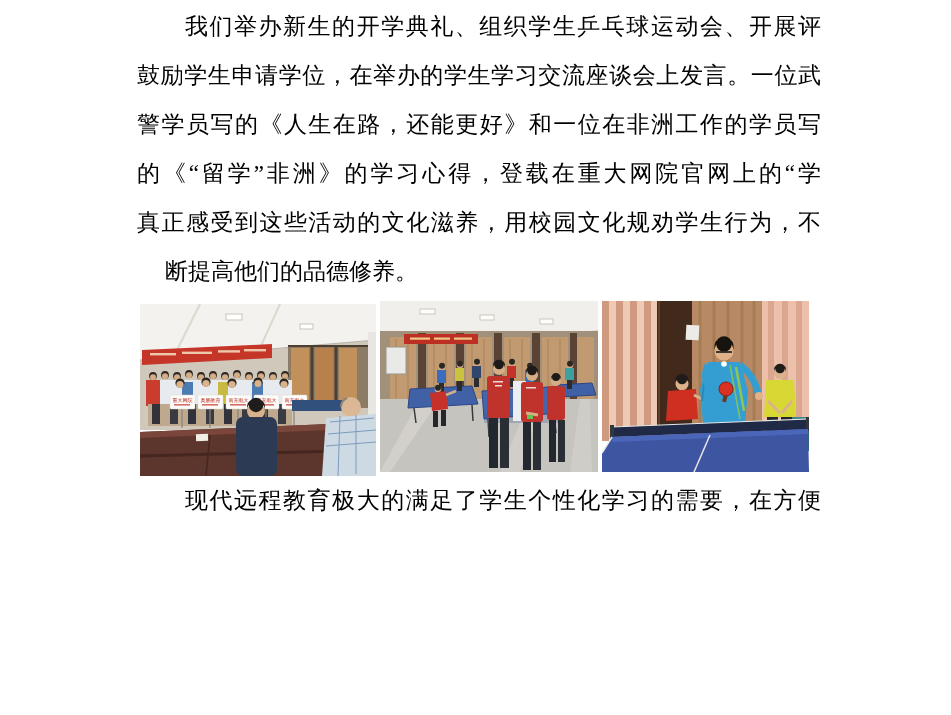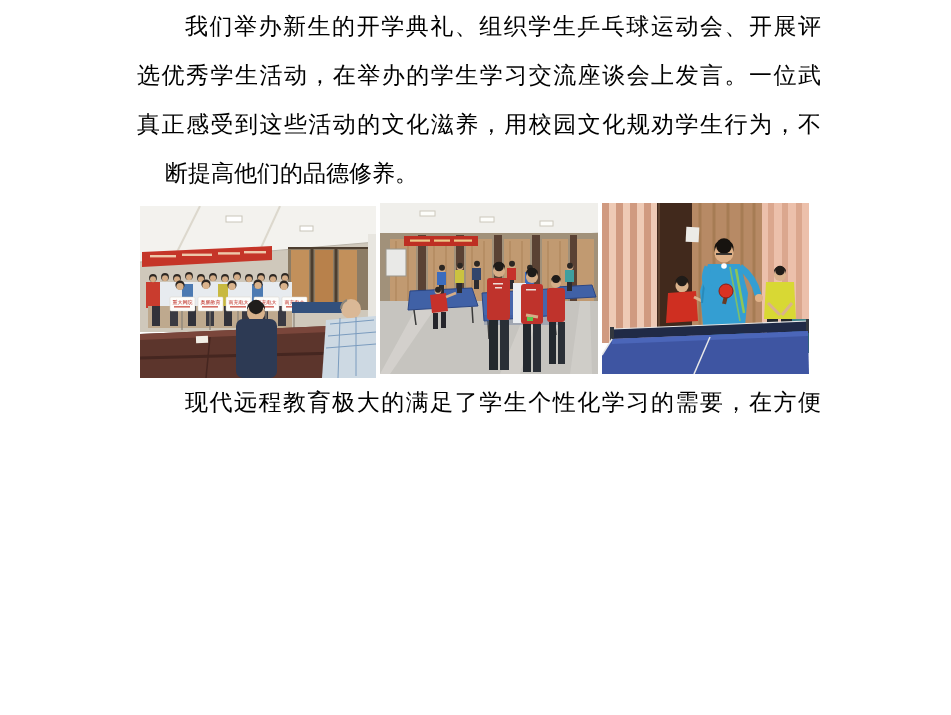--- a/index.html
+++ b/index.html
@@ -28,21 +28,23 @@
   .photo.p1{margin-top:3px;}
   svg{display:block;}
 </style>
 </head>
 <body>
 
 <div class="page">
 
   <div class="para">
     <div class="tl indent">我们举办新生的开学典礼、组织学生乒乓球运动会、开展评</div>
-    <div class="tl">选优秀学生活动，在举办的学生学习交流座谈会上发言。一位武</div>
+    <div class="tl">鼓励学生申请学位，在举办的学生学习交流座谈会上发言。一位武</div>
+    <div class="tl">警学员写的《人生在路，还能更好》和一位在非洲工作的学员写</div>
+    <div class="tl">的《“留学”非洲》的学习心得，登载在重大网院官网上的“学</div>
     <div class="tl">真正感受到这些活动的文化滋养，用校园文化规劝学生行为，不</div>
     <div class="tl short">断提高他们的品德修养。</div>
   </div>
 
   <div class="photo-row">
 
     <svg class="photo p1" width="236" height="172" viewBox="0 0 236 172">
       <defs>
         <g id="hd">
             <circle r="3.9" fill="#2e2823"></circle>

